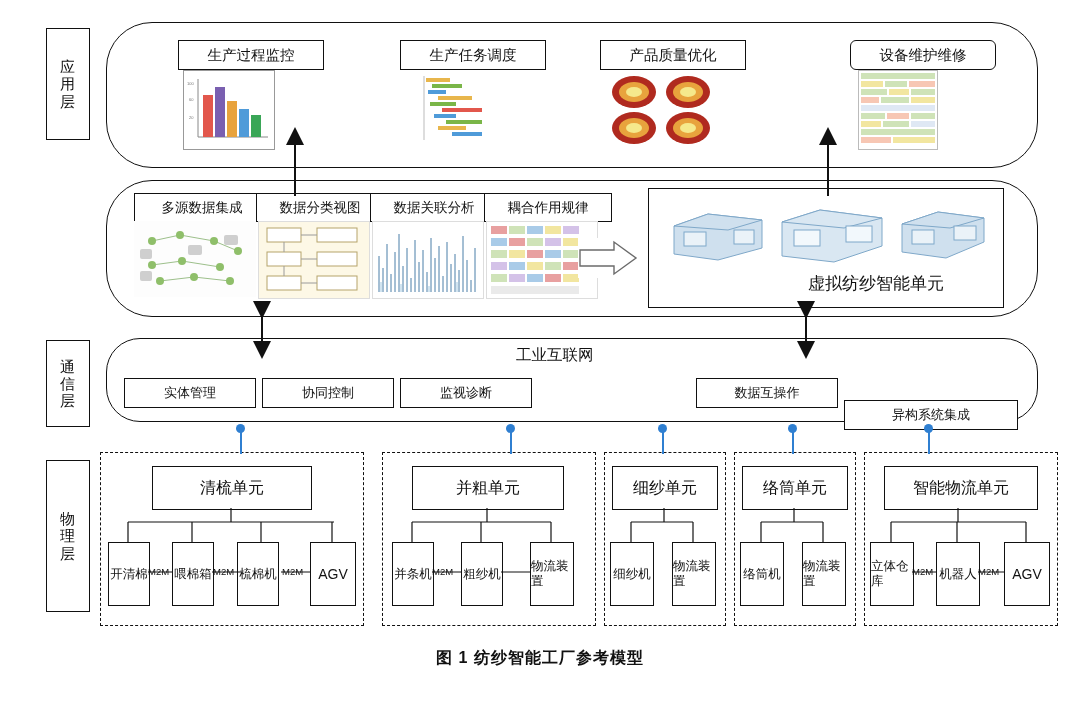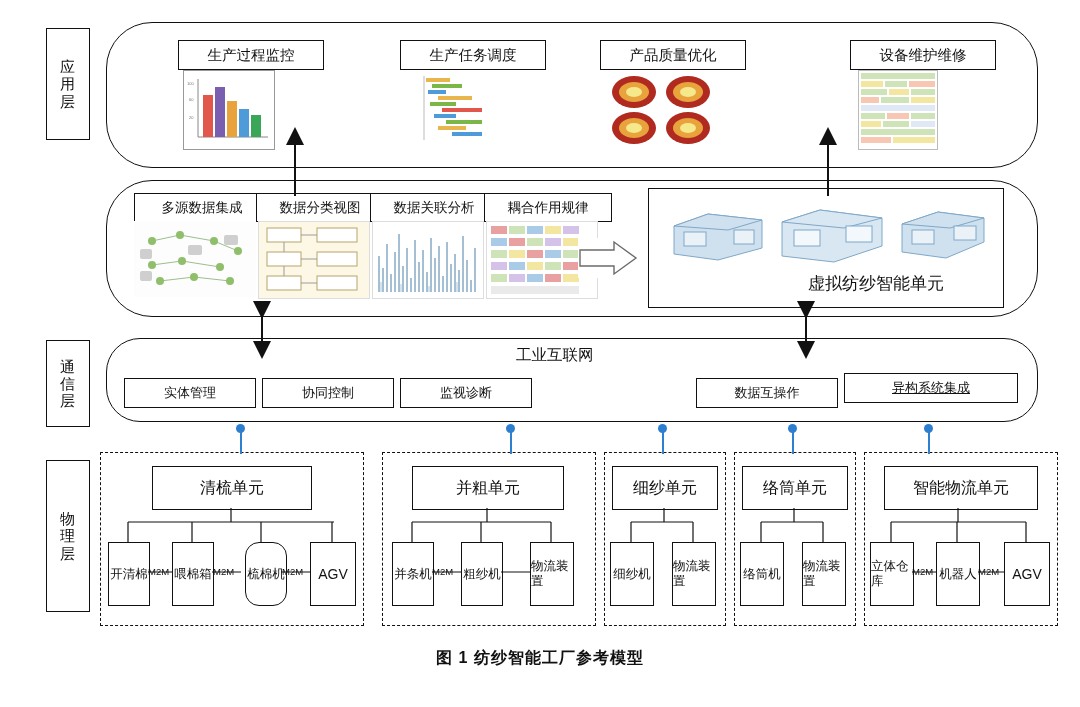--- a/index.html
+++ b/index.html
@@ -112,21 +112,21 @@
         <ellipse cx="30" cy="58" rx="22" ry="16" fill="#b02a1f"></ellipse>
         <ellipse cx="30" cy="58" rx="15" ry="10" fill="#e8a33d"></ellipse>
         <ellipse cx="30" cy="58" rx="8" ry="5" fill="#f5e98c"></ellipse>
         <ellipse cx="84" cy="58" rx="22" ry="16" fill="#b02a1f"></ellipse>
         <ellipse cx="84" cy="58" rx="15" ry="10" fill="#e8a33d"></ellipse>
         <ellipse cx="84" cy="58" rx="8" ry="5" fill="#f5e98c"></ellipse>
       </g>
     </svg>
   </div>
 
-  <div class="label-box" style="left:850px;top:40px;width:132px;height:24px;">
+  <div class="label-box" style="left:850px;top:40px;width:132px;height:24px;border-radius:6px;">
     <span>设备维护维修</span>
   </div>
   <div class="thumb" style="left:858px;top:70px;width:78px;height:78px;border:1px solid #bbb;">
     <svg width="78" height="78" viewBox="0 0 78 78">
       <rect x="0" y="0" width="78" height="78" fill="#fff"></rect>
       <g>
         <rect x="2" y="2" width="74" height="6" fill="#cfe3b8"></rect>
         <rect x="2" y="10" width="22" height="6" fill="#f2e6a0"></rect>
         <rect x="26" y="10" width="22" height="6" fill="#cfe3b8"></rect>
         <rect x="50" y="10" width="26" height="6" fill="#f7c7b4"></rect>
@@ -328,35 +328,35 @@
   </div>
   <div class="box small" style="left:262px;top:378px;width:130px;height:28px;">
     <span>协同控制</span>
   </div>
   <div class="box small" style="left:400px;top:378px;width:130px;height:28px;">
     <span>监视诊断</span>
   </div>
   <div class="box small" style="left:696px;top:378px;width:140px;height:28px;">
     <span>数据互操作</span>
   </div>
-  <div class="box small" style="left:844px;top:373px;width:172px;height:28px;text-decoration:underline;">
+  <div class="box small" style="left:844px;top:400px;width:172px;height:28px;">
     <span>异构系统集成</span>
   </div>
 
   <div class="dashed-group" style="left:100px;top:452px;width:262px;height:172px;"></div>
   <div class="box" style="left:152px;top:466px;width:158px;height:42px;font-size:16px;">
     <span>清梳单元</span>
   </div>
   <div class="box tiny" style="left:108px;top:542px;width:40px;height:62px;">
     <span>开清棉</span>
   </div>
   <div class="box tiny" style="left:172px;top:542px;width:40px;height:62px;">
     <span>喂棉箱</span>
   </div>
-  <div class="box tiny" style="left:245px;top:542px;width:40px;height:62px;border-radius:14px;">
+  <div class="box tiny" style="left:237px;top:542px;width:40px;height:62px;">
     <span>梳棉机</span>
   </div>
   <div class="box tiny" style="left:310px;top:542px;width:44px;height:62px;font-size:14px;">
     <span>AGV</span>
   </div>
   <div class="m2m" style="left:148px;top:566px;">M2M</div>
   <div class="m2m" style="left:213px;top:566px;">M2M</div>
   <div class="m2m" style="left:282px;top:566px;">M2M</div>
 
   <div class="dashed-group" style="left:382px;top:452px;width:212px;height:172px;"></div>

